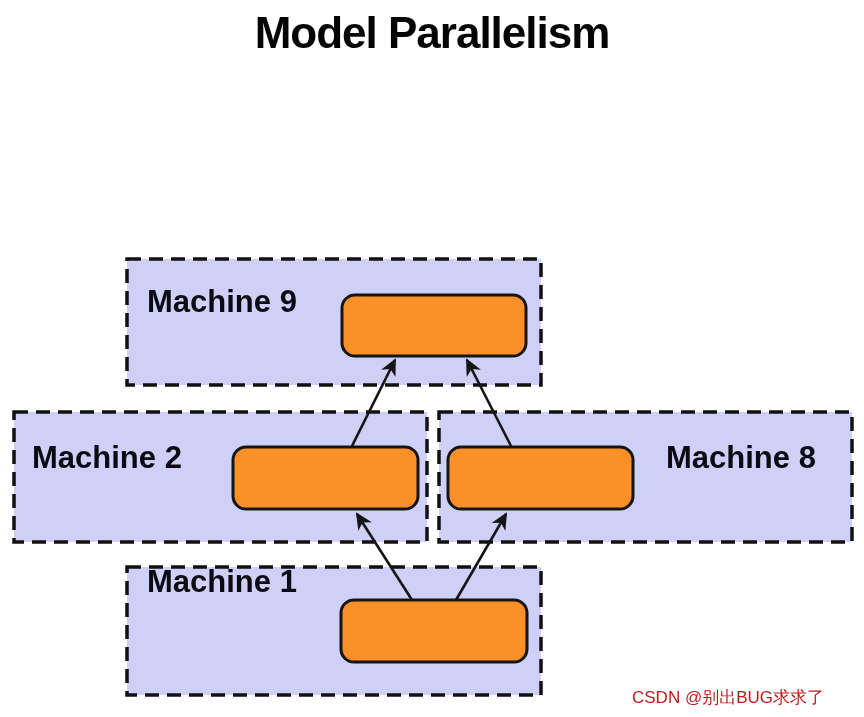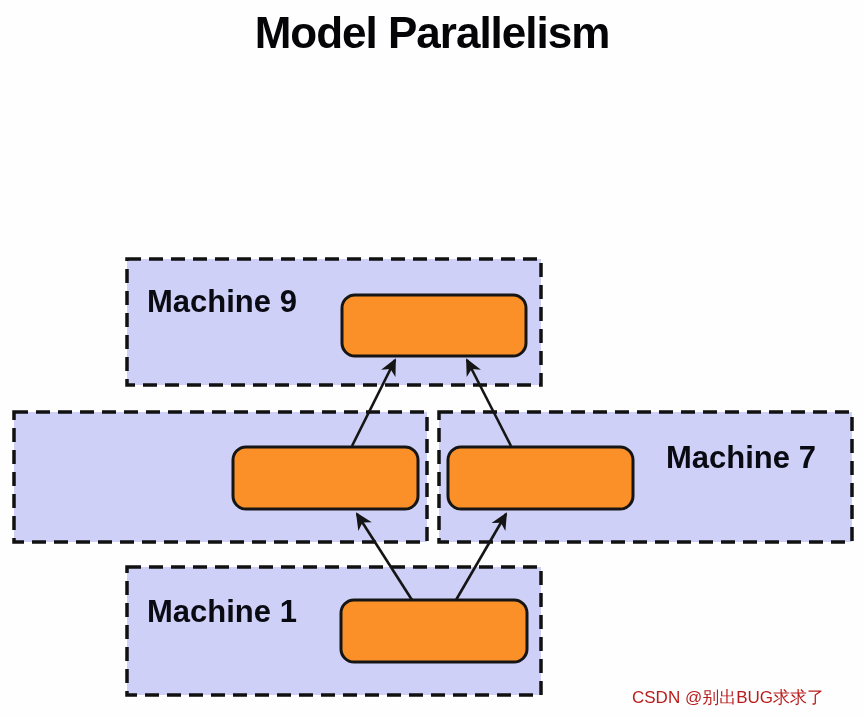--- a/index.html
+++ b/index.html
@@ -34,21 +34,21 @@
   .machine-label {
     position: absolute;
     font-size: 31px;
     font-weight: 700;
     color: #0a0a12;
     white-space: nowrap;
   }
   .label-m4 { left: 147px; top: 284px; }
   .label-m2 { left: 32px;  top: 440px; }
   .label-m3 { left: 666px; top: 440px; }
-  .label-m1 { left: 147px; top: 594px; }
+  .label-m1 { left: 147px; top: 564px; }
   .watermark {
     position: absolute;
     left: 632px;
     top: 686px;
     font-size: 17px;
     color: #b91c1c;
     text-shadow: 1px 1px 0 #ffffff;
     white-space: nowrap;
   }
 </style>
@@ -76,18 +76,19 @@
     <rect x="448" y="447" width="185" height="62" rx="13" stroke="#151515" stroke-width="3" fill="#fb9029"></rect>
     <rect x="341" y="600" width="186" height="62" rx="13" stroke="#151515" stroke-width="3" fill="#fb9029"></rect>
 
     <line x1="412" y1="600" x2="357" y2="514" stroke="#151515" stroke-width="2.6" marker-end="url(#arrowhead)"></line>
     <line x1="456" y1="600" x2="506" y2="514" stroke="#151515" stroke-width="2.6" marker-end="url(#arrowhead)"></line>
     <line x1="352" y1="446" x2="395" y2="360" stroke="#151515" stroke-width="2.6" marker-end="url(#arrowhead)"></line>
     <line x1="511" y1="446" x2="467" y2="360" stroke="#151515" stroke-width="2.6" marker-end="url(#arrowhead)"></line>
   </svg>
 
   <div class="machine-label label-m4">Machine 9</div>
-  <div class="machine-label label-m3">Machine 7</div>
+  <div class="machine-label label-m2">Machine 2</div>
+  <div class="machine-label label-m3">Machine 8</div>
   <div class="machine-label label-m1">Machine 1</div>
 
   <div class="watermark">CSDN @别出BUG求求了</div>
 
 </div>
 
 </body></html>

